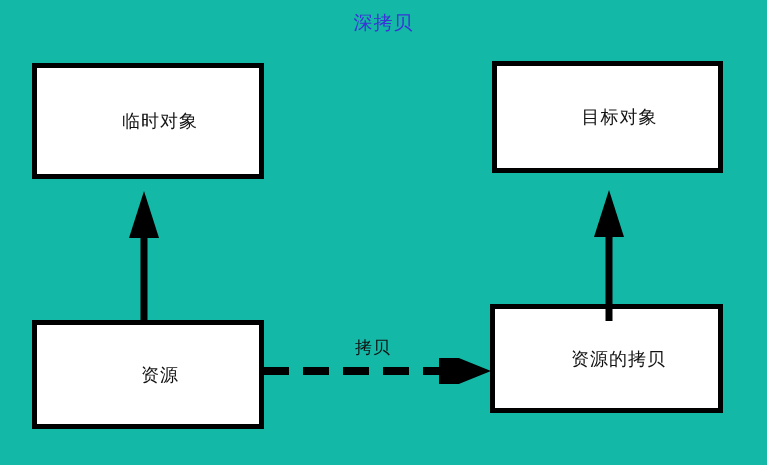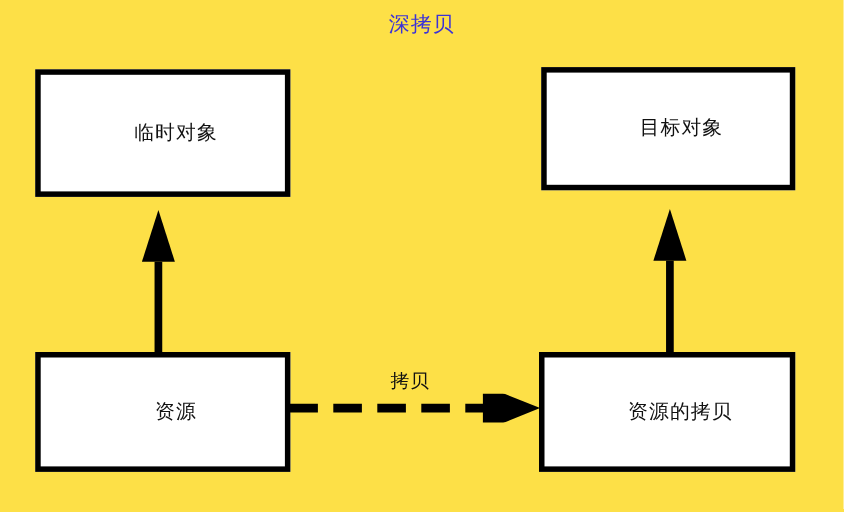--- a/index.html
+++ b/index.html
@@ -7,21 +7,21 @@
     padding: 0;
     background: #ffffff;
   }
   body {
     font-family: "DejaVu Sans", "Liberation Sans", sans-serif;
   }
   #canvas {
     position: relative;
     width: 767px;
     height: 465px;
-    background: #fde047;
+    background: #14b8a6;
     overflow: hidden;
   }
   .title {
     position: absolute;
     left: 0;
     top: 10px;
     width: 767px;
     text-align: center;
     font-size: 19px;
     line-height: 24px;
@@ -42,21 +42,21 @@
     font-size: 18px;
     line-height: 22px;
     color: #111111;
     letter-spacing: 1px;
     white-space: nowrap;
   }
   
   #box-temp-object   { left: 32px;  top: 63px;  width: 232px; height: 116px; }
   #box-target-object { left: 492px; top: 61px;  width: 231px; height: 112px; text-align: right; }
   #box-resource      { left: 32px;  top: 320px; width: 232px; height: 109px; }
-  #box-resource-copy { left: 490px; top: 320px; width: 233px; height: 109px; }
+  #box-resource-copy { left: 490px; top: 304px; width: 233px; height: 109px; }
 
   
   .up-arrow {
     position: absolute;
     width: 40px;
     height: 132px;
   }
   #arrow-resource-to-temp   { left: 124px; top: 190px; }
   #arrow-copy-to-target     { left: 589px; top: 189px; }
 

